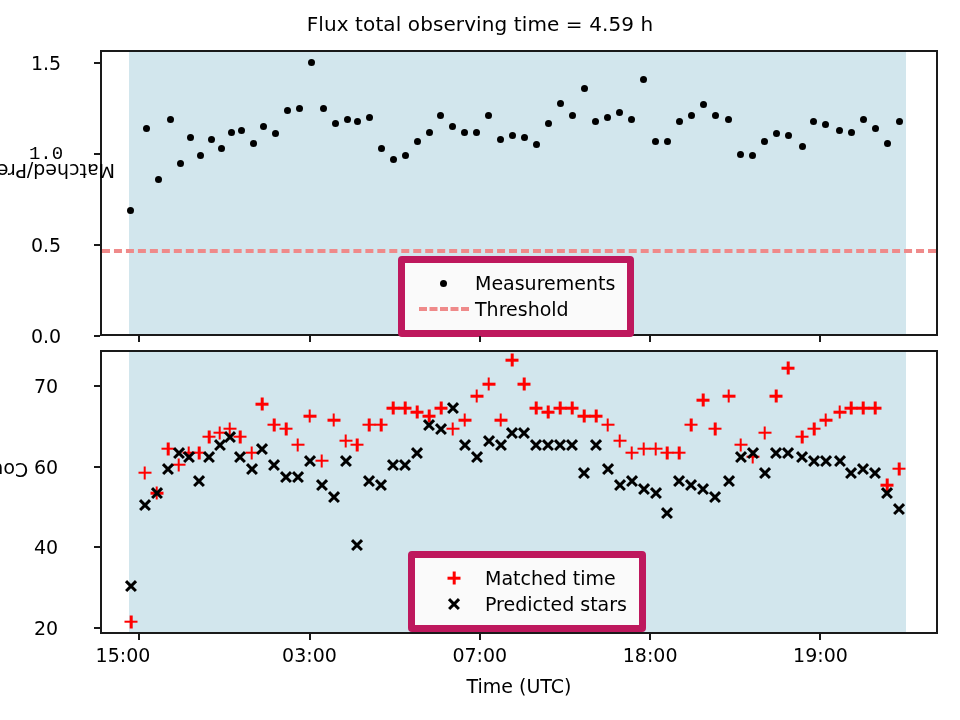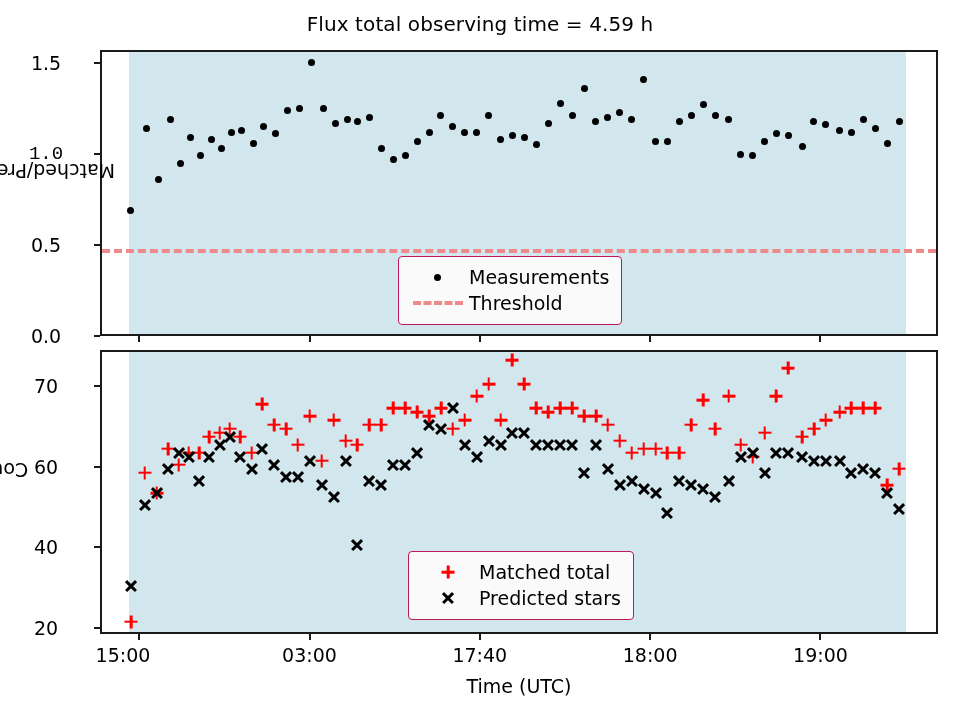--- a/index.html
+++ b/index.html
@@ -168,21 +168,21 @@
     text-align: center;
     font-size: 19px;
     color: #000000;
   }
 
   
   .legend {
     position: absolute;
     box-sizing: border-box;
     background: #fafafa;
-    border: 1px solid #be185d;
+    border: 7px solid #be185d;
     border-radius: 4px;
     padding: 7px 12px 8px 12px;
   }
   .legend-row {
     display: flex;
     align-items: center;
     height: 26px;
   }
   .legend-key {
     position: relative;
@@ -478,37 +478,37 @@
     </div>
 
   <div id="xticks">
       <div class="xtick-mark" style="left: 138.175px; top: 634px;"></div>
       <div class="xtick-label" style="left: 123px; top: 644px;">15:00</div>
       <div class="xtick-mark" style="left: 138.175px; top: 336px;"></div>
       <div class="xtick-mark" style="left: 308.5px; top: 634px;"></div>
       <div class="xtick-label" style="left: 309.5px; top: 644px;">03:00</div>
       <div class="xtick-mark" style="left: 308.5px; top: 336px;"></div>
       <div class="xtick-mark" style="left: 478.825px; top: 634px;"></div>
-      <div class="xtick-label" style="left: 479.825px; top: 644px;">17:40</div>
+      <div class="xtick-label" style="left: 479.825px; top: 644px;">07:00</div>
       <div class="xtick-mark" style="left: 478.825px; top: 336px;"></div>
       <div class="xtick-mark" style="left: 649.15px; top: 634px;"></div>
       <div class="xtick-label" style="left: 650.15px; top: 644px;">18:00</div>
       <div class="xtick-mark" style="left: 649.15px; top: 336px;"></div>
       <div class="xtick-mark" style="left: 819.476px; top: 634px;"></div>
       <div class="xtick-label" style="left: 820.476px; top: 644px;">19:00</div>
       <div class="xtick-mark" style="left: 819.476px; top: 336px;"></div>
     </div>
   <div id="xlabel">Time (UTC)</div>
 
   <div class="legend" id="legend-bottom">
     <div class="legend-row">
       <span class="legend-key">
         <span class="pt-plus key-plus" style="position: absolute; color: rgb(255, 0, 0);"></span>
       </span>
-      <span class="legend-label">Matched total</span>
+      <span class="legend-label">Matched time</span>
     </div>
     <div class="legend-row">
       <span class="legend-key">
         <span class="pt-cross key-cross" style="position: absolute; color: rgb(0, 0, 0);"></span>
       </span>
       <span class="legend-label">Predicted stars</span>
     </div>
   </div>
 
 </div>

